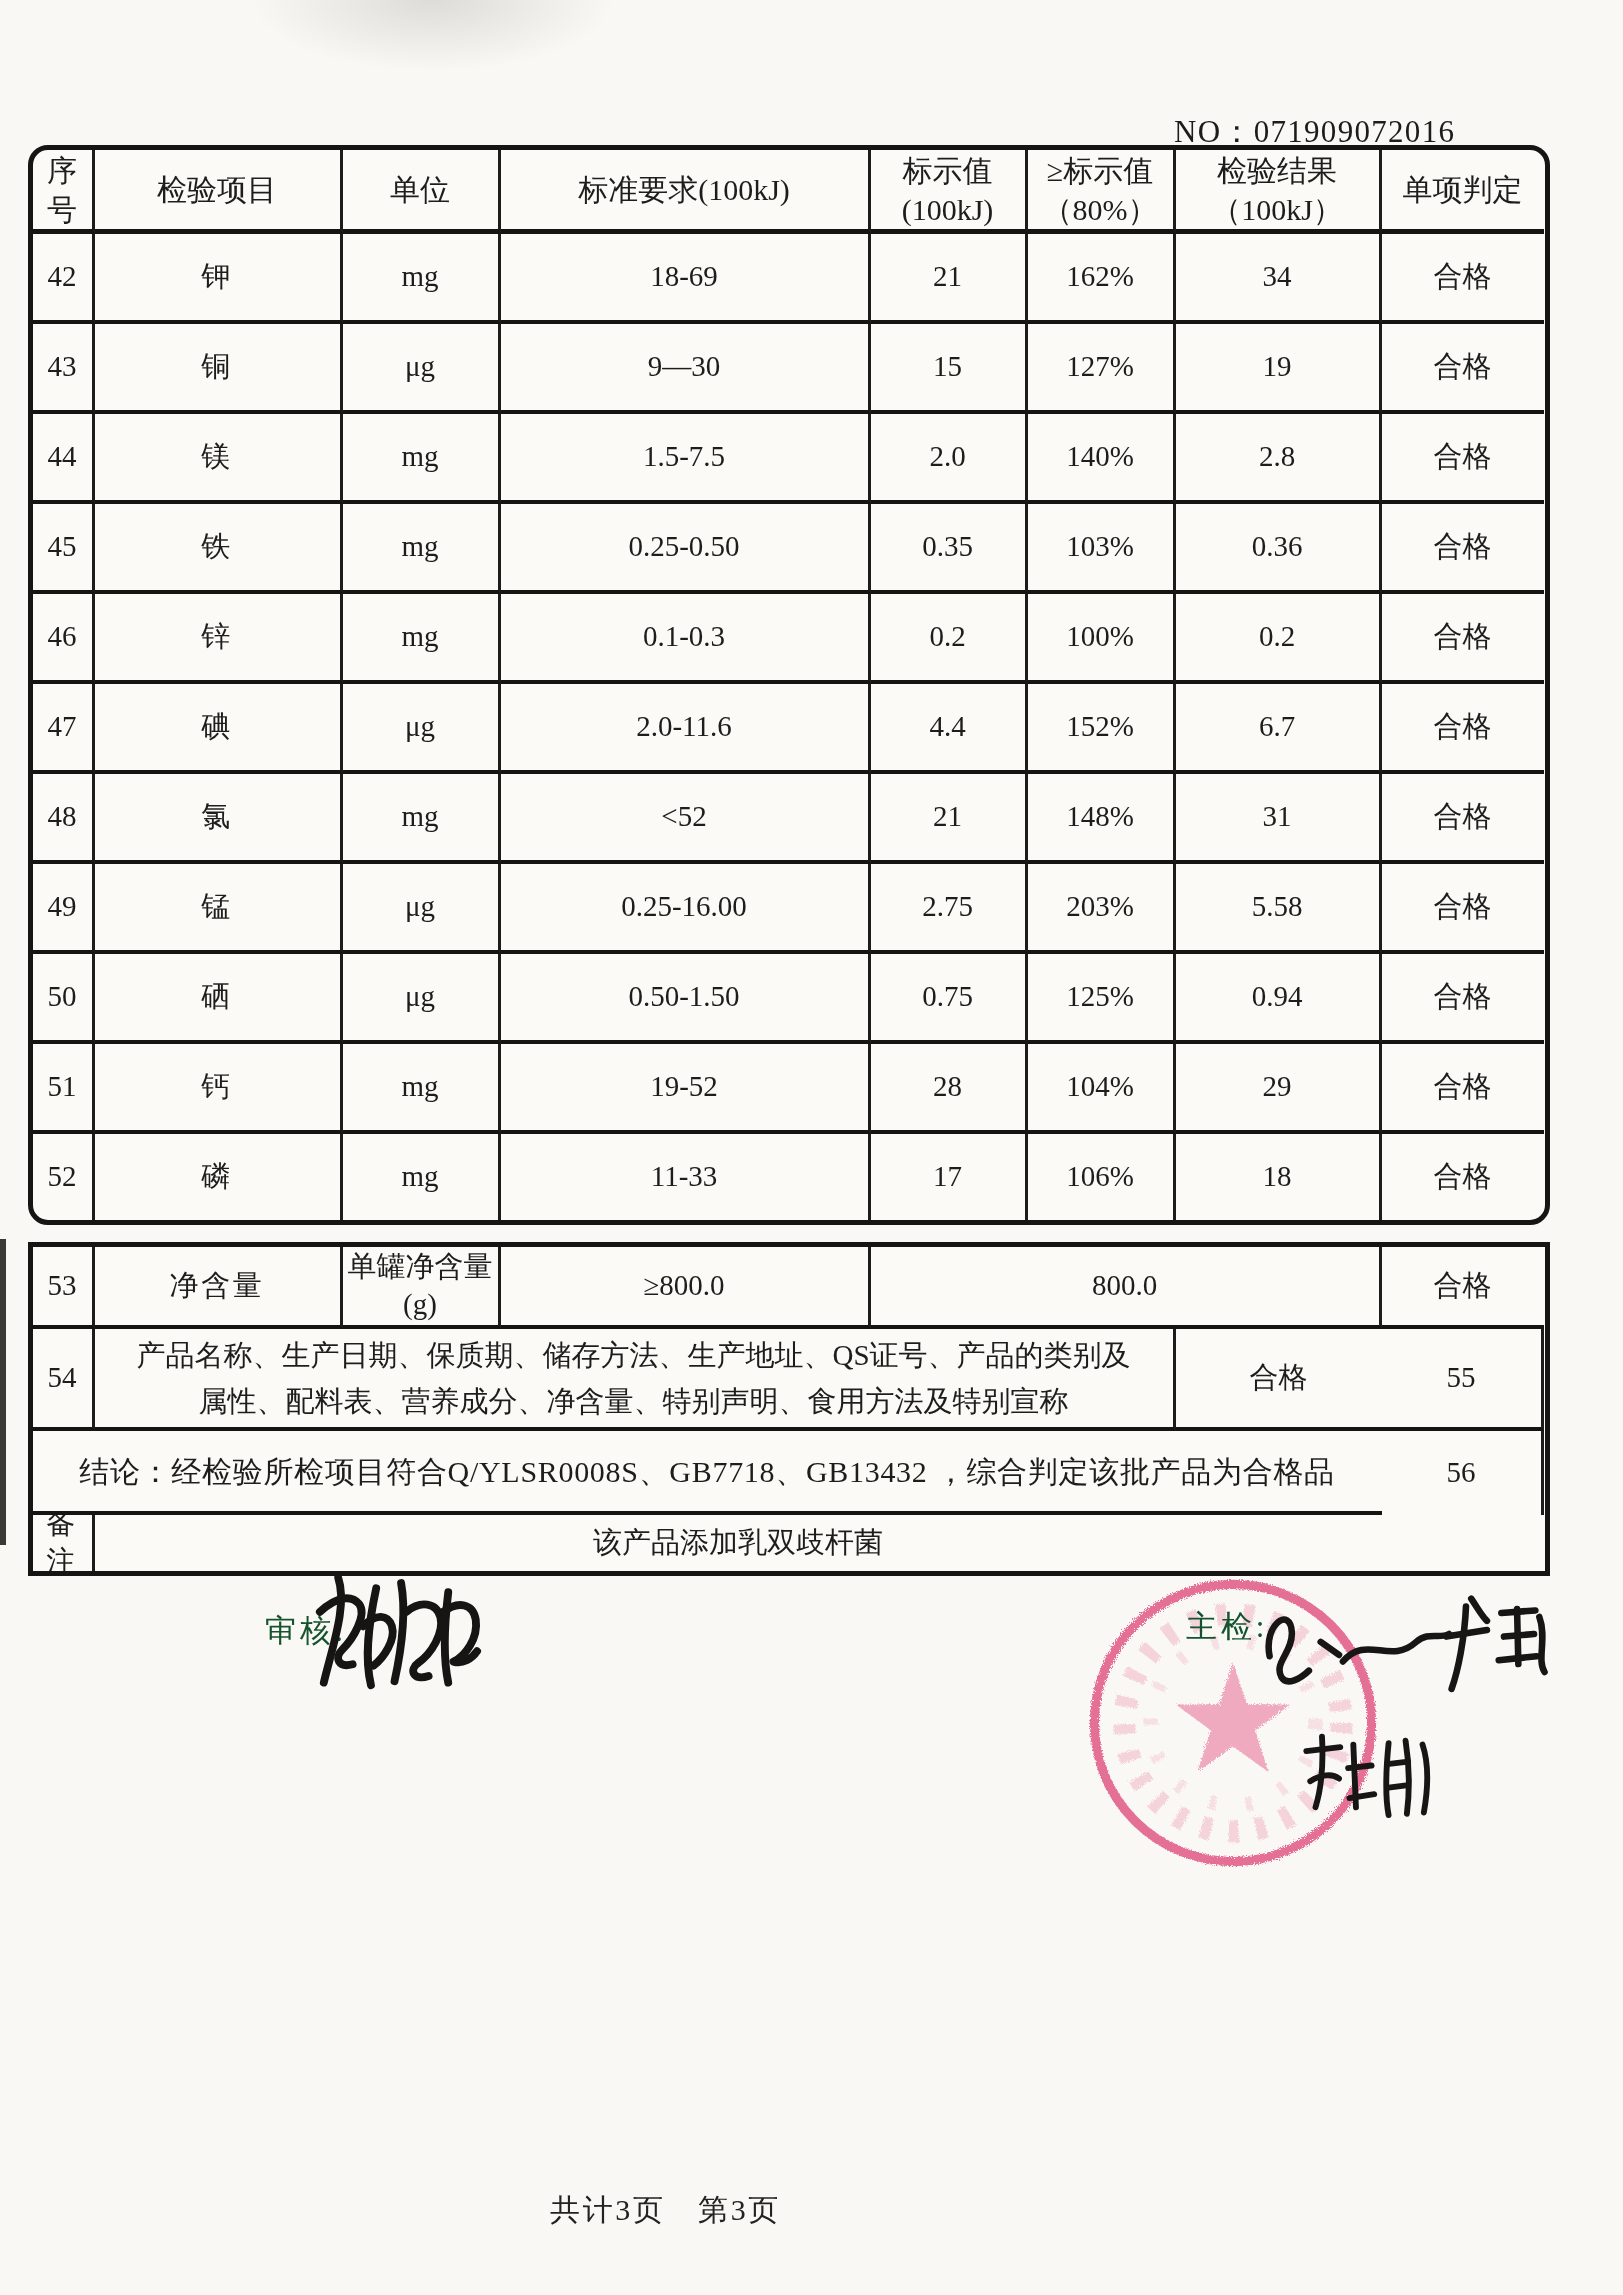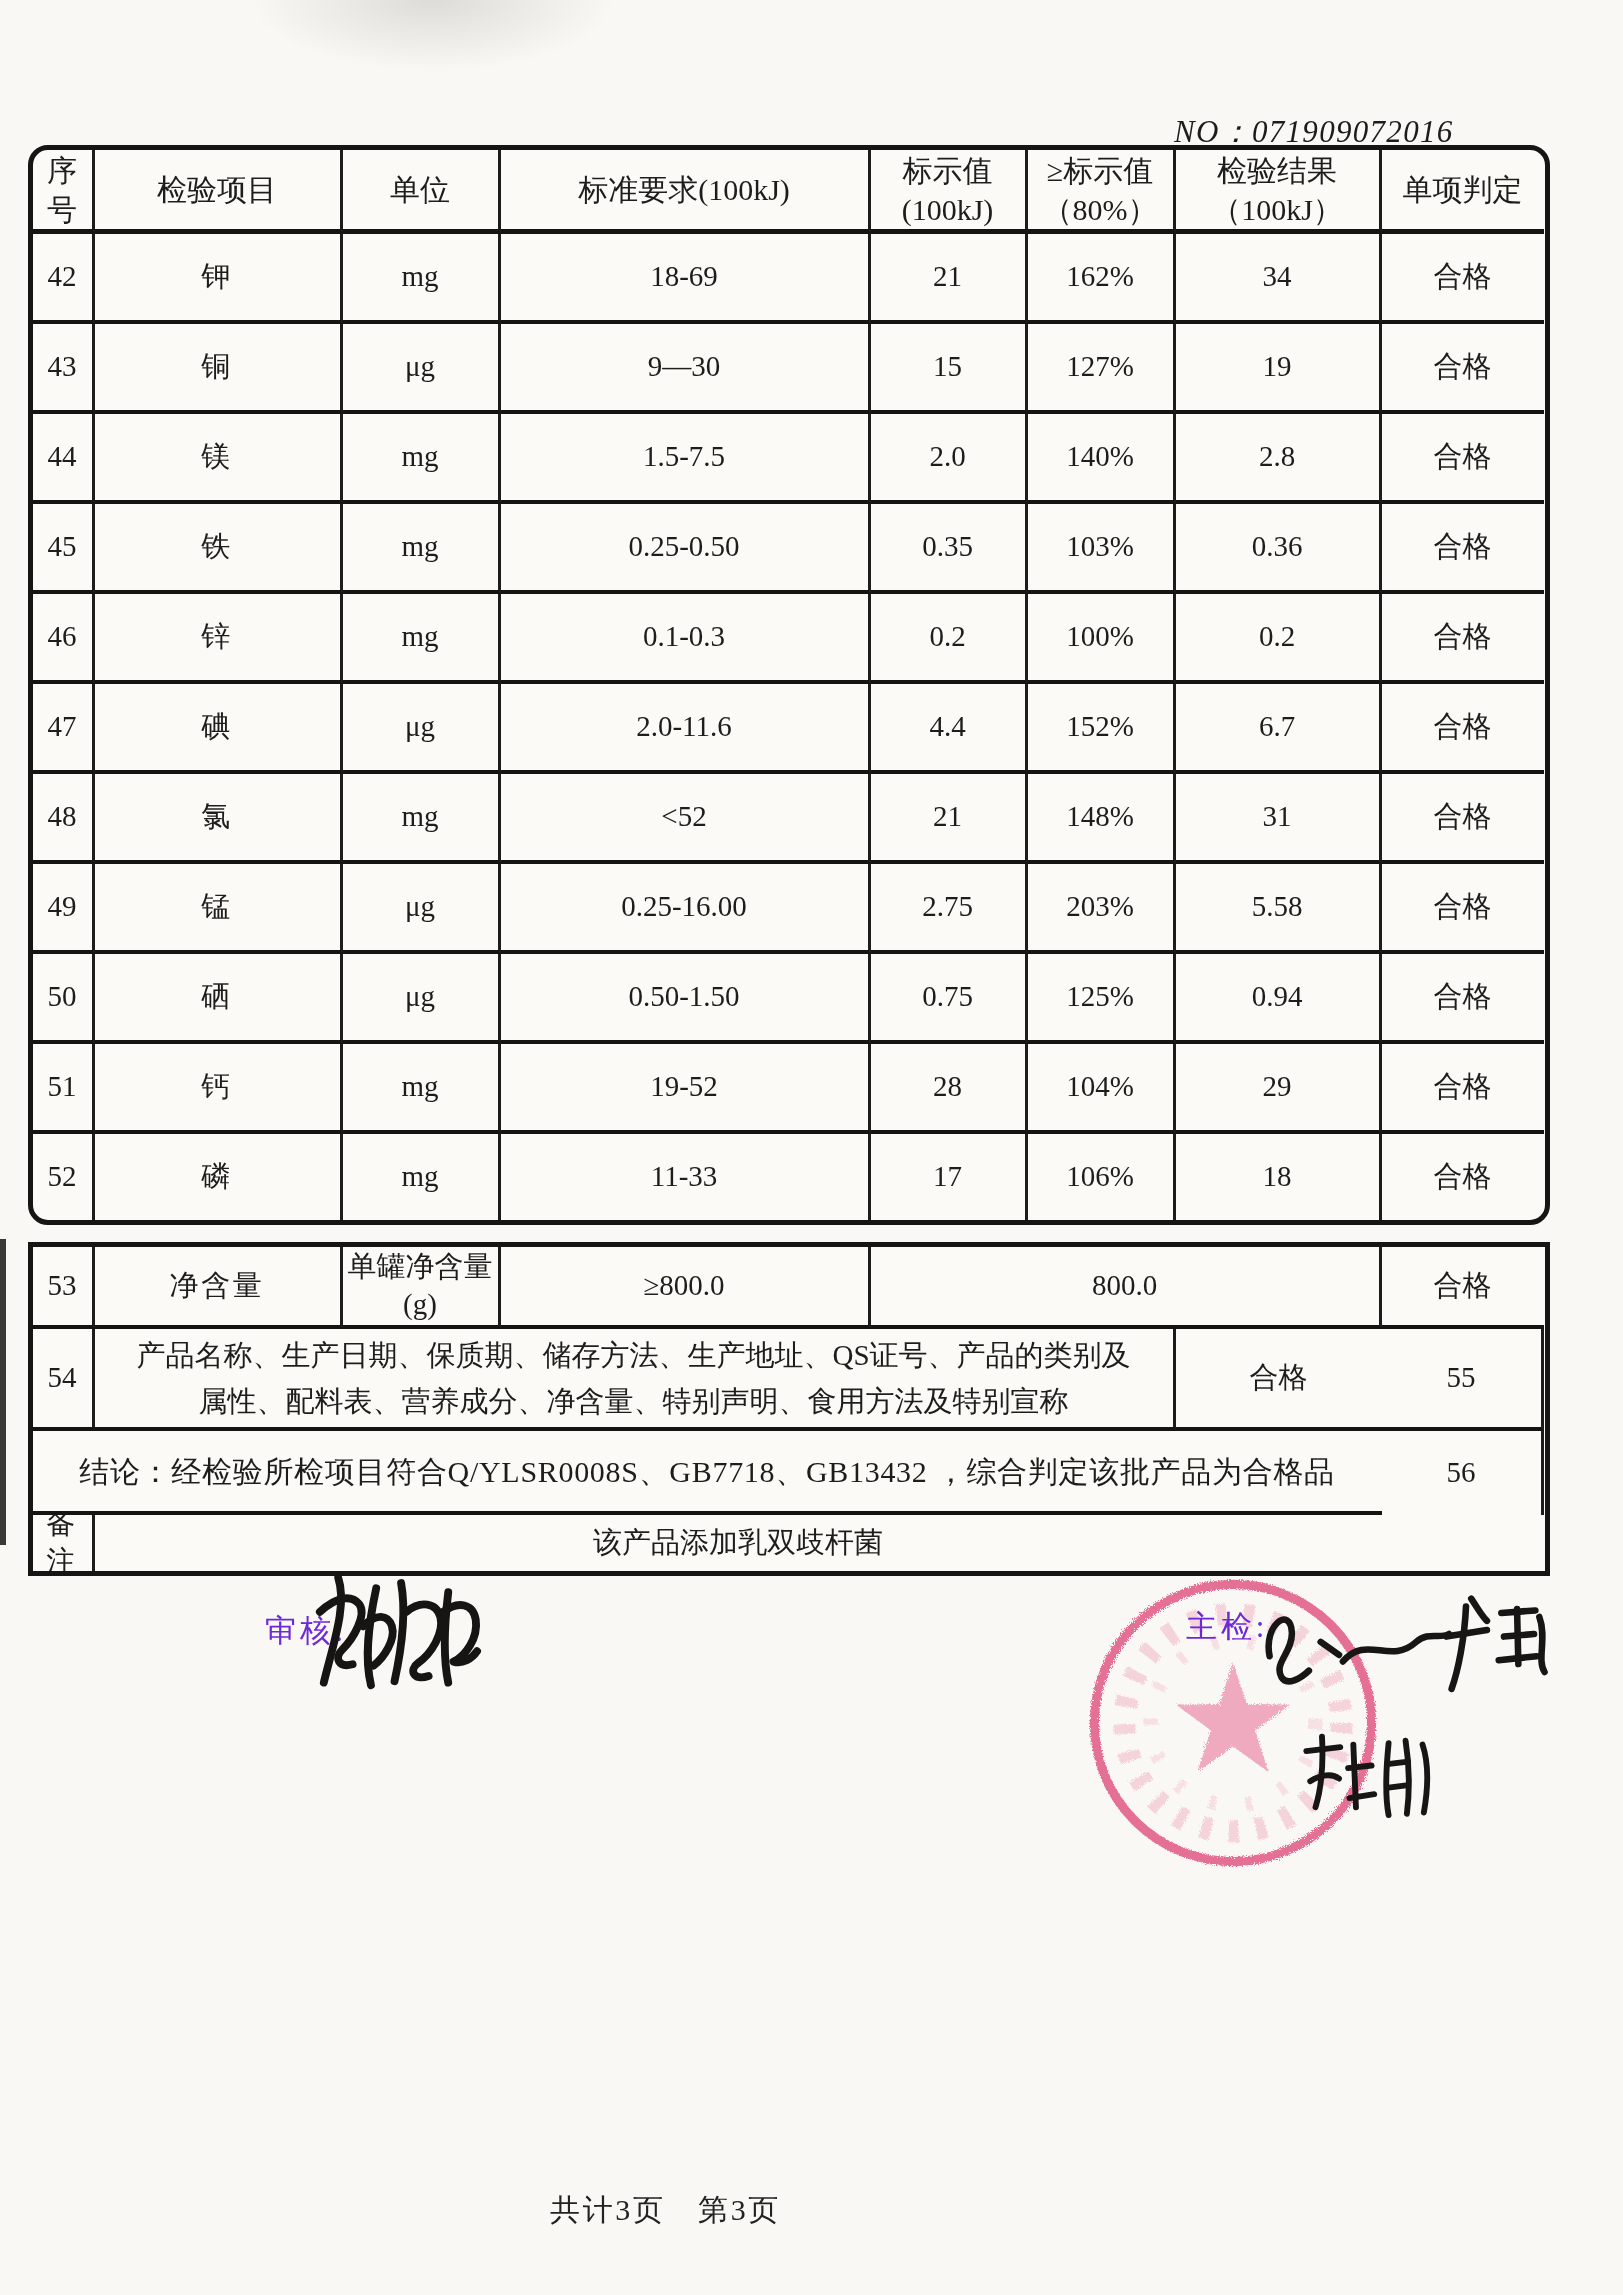--- a/index.html
+++ b/index.html
@@ -18,21 +18,21 @@
     background:radial-gradient(ellipse at 50% 0%,rgba(120,120,118,0.22),rgba(120,120,118,0) 70%);
     pointer-events:none;
   }
   .edge-streak{
     position:absolute;left:0;top:1239px;width:5.9px;height:306px;
     background:#191816;opacity:.85;filter:blur(0.7px);
   }
 
   .doc-no{
     position:absolute;left:1174px;top:111px;
-    font-size:31px;color:#1c1c1c;letter-spacing:1.3px;white-space:nowrap;font-style:italic;
+    font-size:31px;color:#1c1c1c;letter-spacing:1.3px;white-space:nowrap;
   }
 
   .tbl{
     position:absolute;left:27.5px;width:1512px;
     display:grid;
     grid-template-columns:62px 248px 158px 370px 157px 148px 206px 162px;
     border:5.9px solid #161514;
     background:#fbfaf7;
     box-sizing:content-box;
   }
@@ -48,21 +48,21 @@
     overflow:hidden;
   }
   .cell.head{font-size:30px;border-bottom-width:5.9px;}
   .cell.lastcol{border-right:0;}
   .cell.lastrow{border-bottom:0;}
   .cell.item{letter-spacing:2.6px;}
   .cell.wraptext{font-size:29px;line-height:1.6;padding:3.9px 39px;}
   .cell.conclusion{font-size:30px;letter-spacing:0.7px;}
 
   .sig-label{
-    position:absolute;font-size:31px;color:#6d28d9;letter-spacing:3.9px;white-space:nowrap;
+    position:absolute;font-size:31px;color:#14532d;letter-spacing:3.9px;white-space:nowrap;
   }
   .sig-ink{position:absolute;}
 
   .footer{
     position:absolute;left:0;top:2190px;width:1331px;
     text-align:center;font-size:30px;color:#222;letter-spacing:2.6px;
   }
 </style>
 </head>
 <body>

